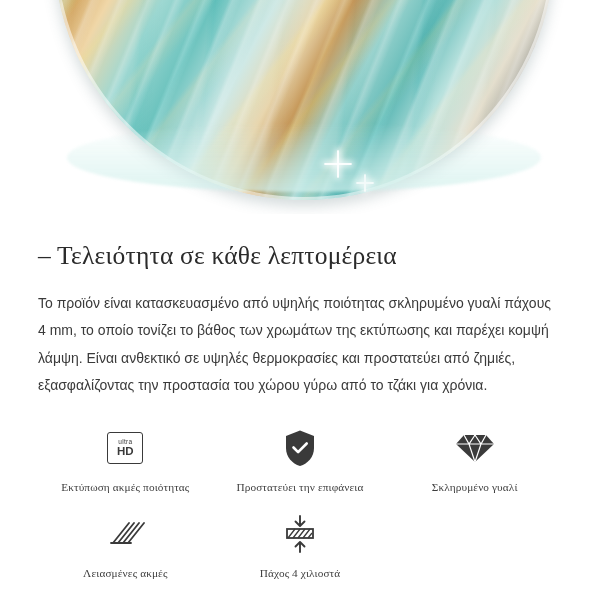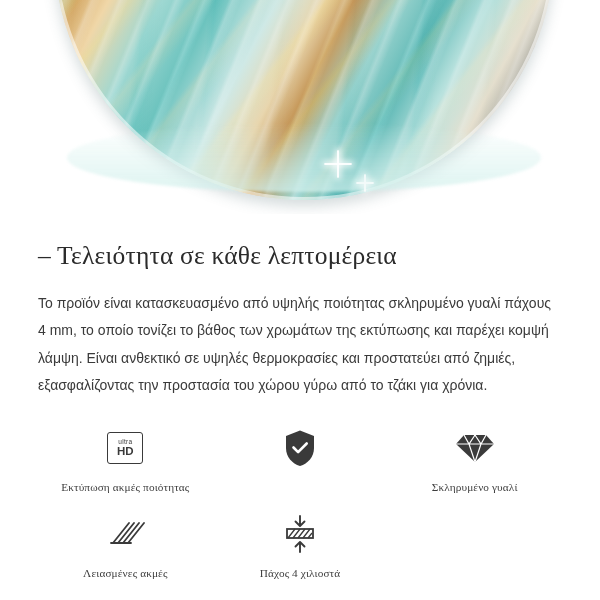--- a/index.html
+++ b/index.html
@@ -246,20 +246,21 @@
         <div class="feature-label">Εκτύπωση ακμές ποιότητας</div>
       </div>
 
       <div class="feature">
         <div class="feature-icon">
           <svg width="38" height="42" viewBox="0 0 38 42" xmlns="http://www.w3.org/2000/svg">
             <path d="M19 3.5 5 9v12c0 9 6 15.5 14 18 8-2.5 14-9 14-18V9L19 3.5z" fill="#3a3a3a"></path>
             <path d="M12.5 20.5l4.6 4.6 8.6-8.6" stroke="#ffffff" stroke-width="2.6" fill="none" stroke-linecap="round" stroke-linejoin="round"></path>
           </svg>
         </div>
+        <div class="feature-label">Προστατεύει την επιφάνεια</div>
       </div>
 
       <div class="feature">
         <div class="feature-icon">
           <svg width="42" height="38" viewBox="0 0 42 38" xmlns="http://www.w3.org/2000/svg">
             <path d="M10 6h22l8 9-19 18L2 15l8-9z" fill="#3a3a3a"></path>
             <path d="M10 6l5 9 6-9M32 6l-5 9-6-9M2 15h38M15 15l6 18M27 15l-6 18" stroke="#ffffff" stroke-width="1.2" fill="none"></path>
           </svg>
         </div>
         <div class="feature-label">Σκληρυμένο γυαλί</div>

